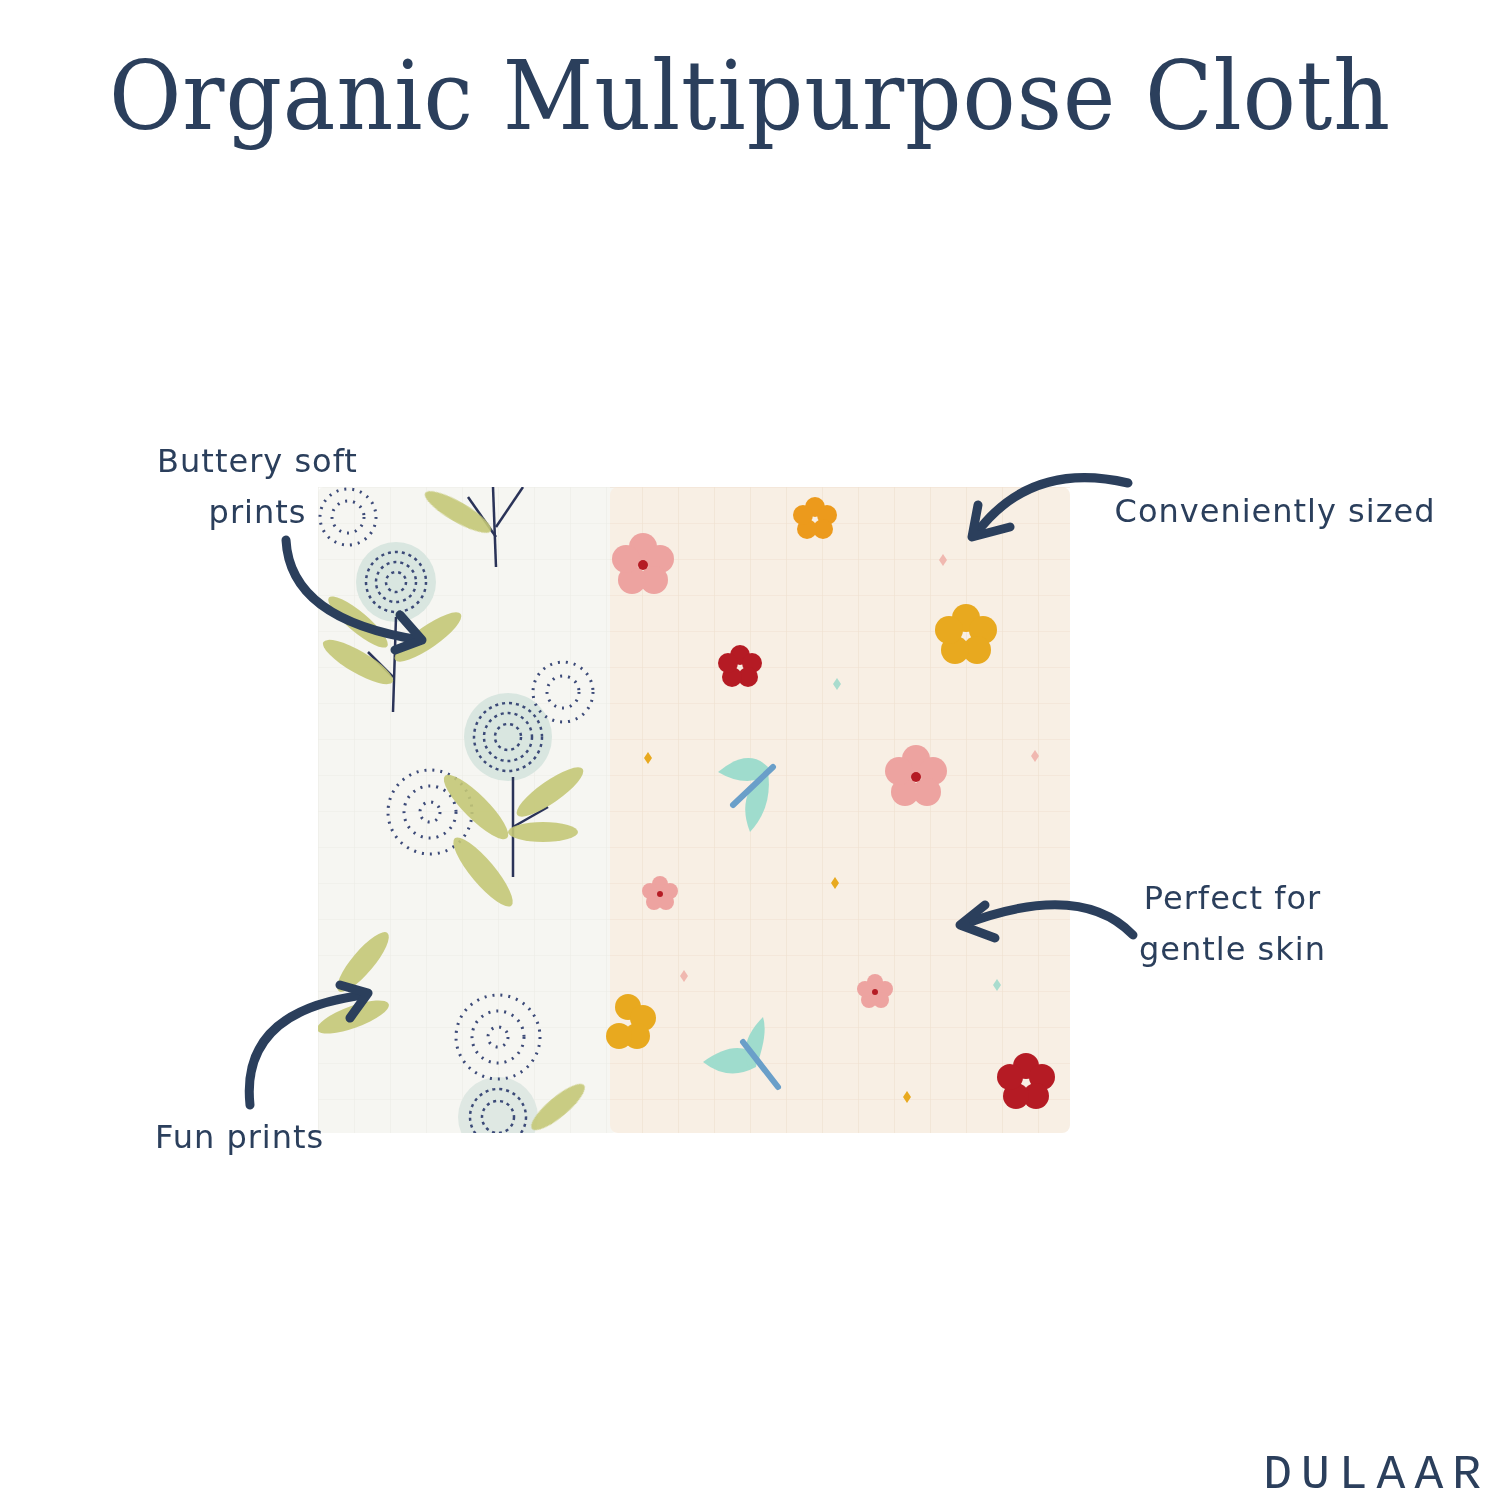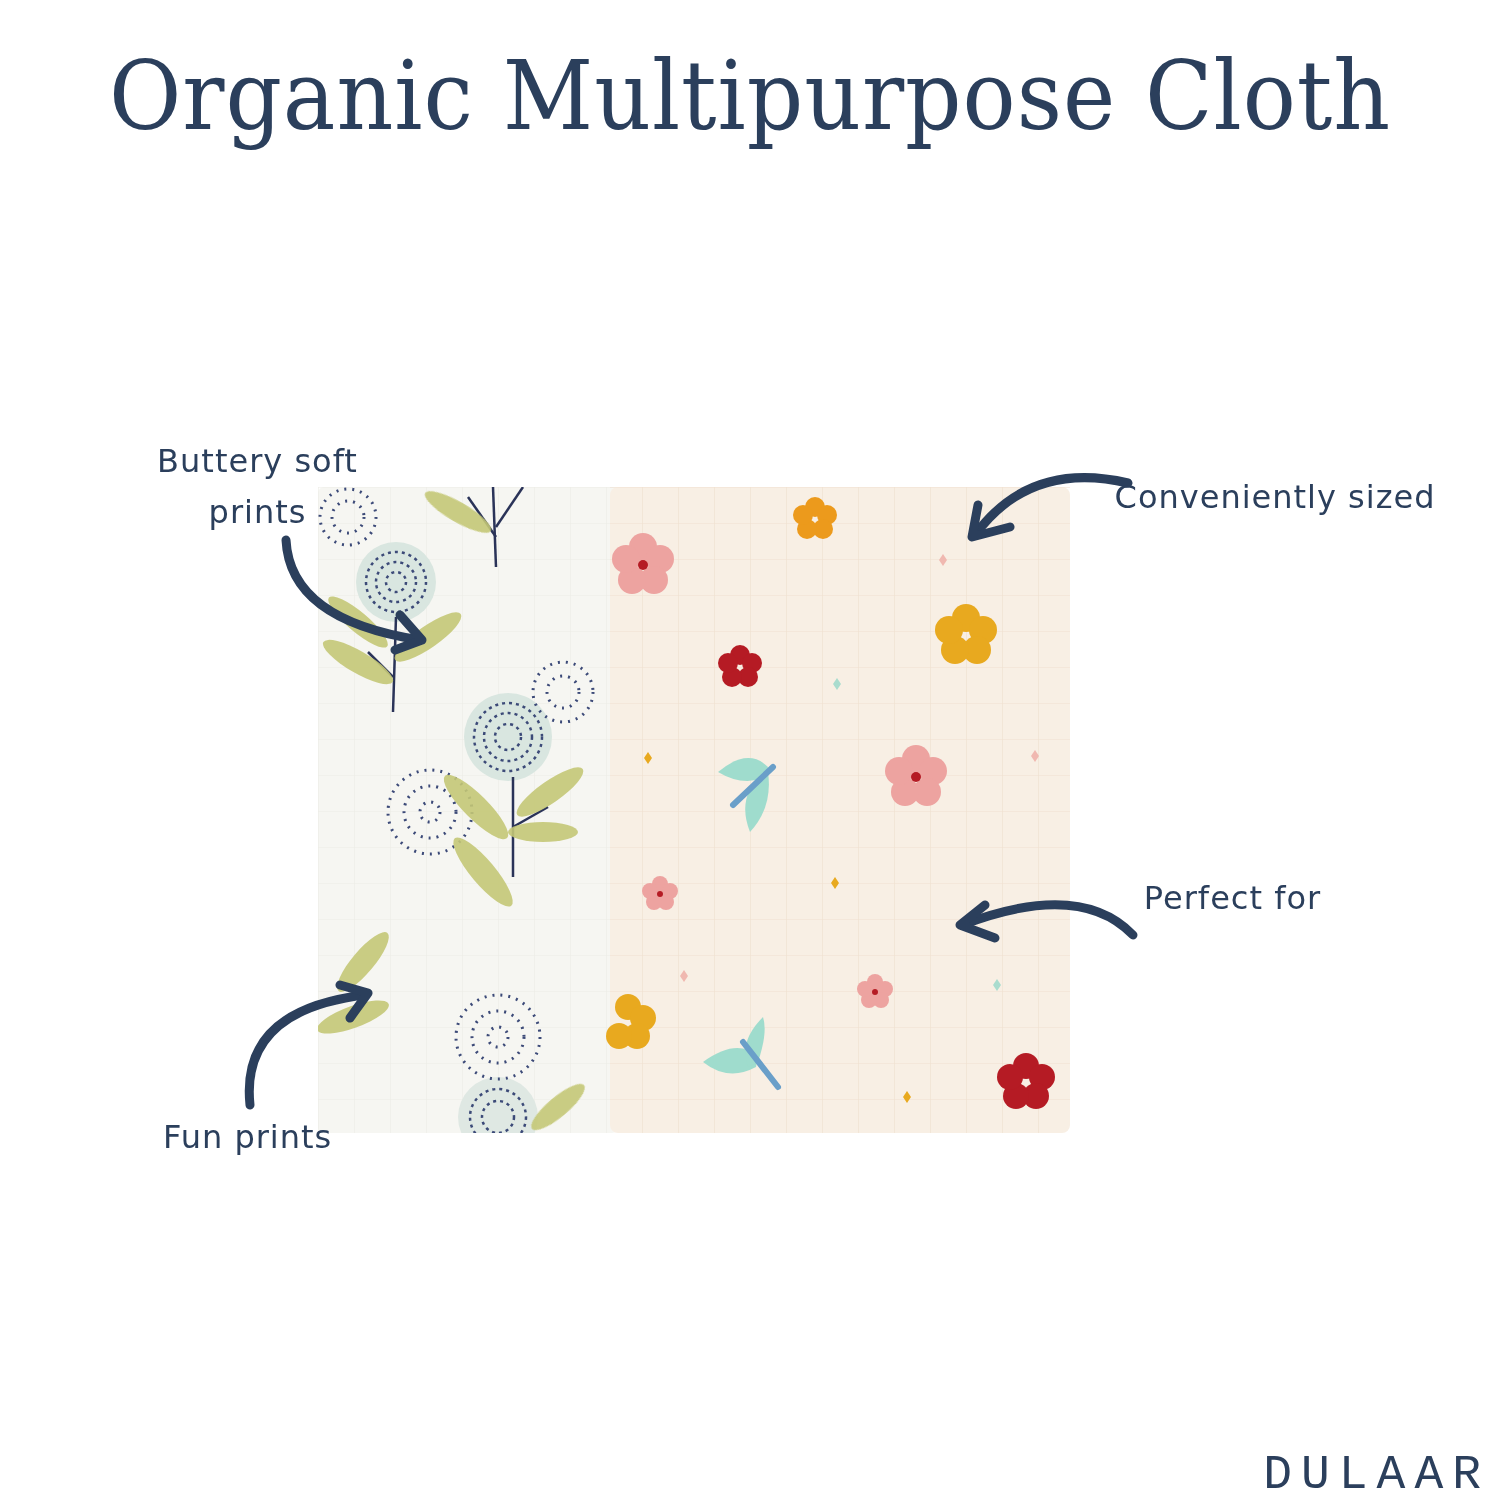--- a/index.html
+++ b/index.html
@@ -210,25 +210,26 @@
       <path d="M340 985 L368 993 L350 1018"></path>
     </g>
   </g>
 </svg>
 
 <div class="label" style="left:150px; top:436px; width:215px;">
   <div>Buttery soft</div>
   <div>prints</div>
 </div>
 
-<div class="label" style="left:1110px; top:472px; width:330px;text-align:center;">
+<div class="label" style="left:1110px; top:486px; width:330px;text-align:center;">
   <div>Conveniently sized</div>
 </div>
 
 <div class="label" style="left:1130px; top:873px; width:205px;">
   <div>Perfect for</div>
-</div>
-
-<div class="label" style="left:163px; top:1112px; width:180px; text-align:left;">
+  <div>gentle skin</div>
+</div>
+
+<div class="label" style="left:155px; top:1112px; width:180px; text-align:left;">
   <div>Fun prints</div>
 </div>
 
 <div class="brand">DULAAR</div>
 
 </body></html>

